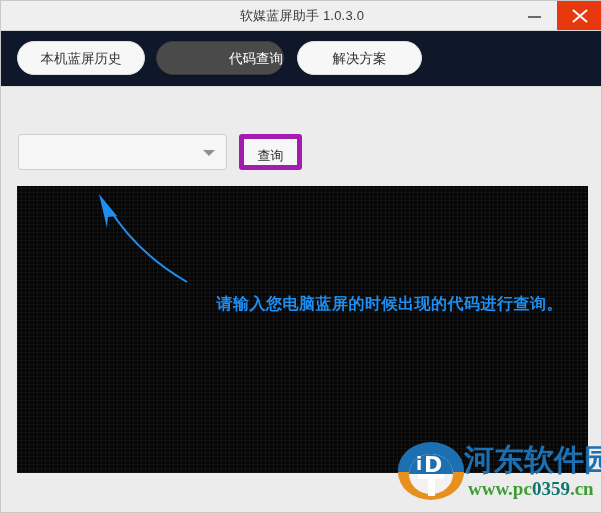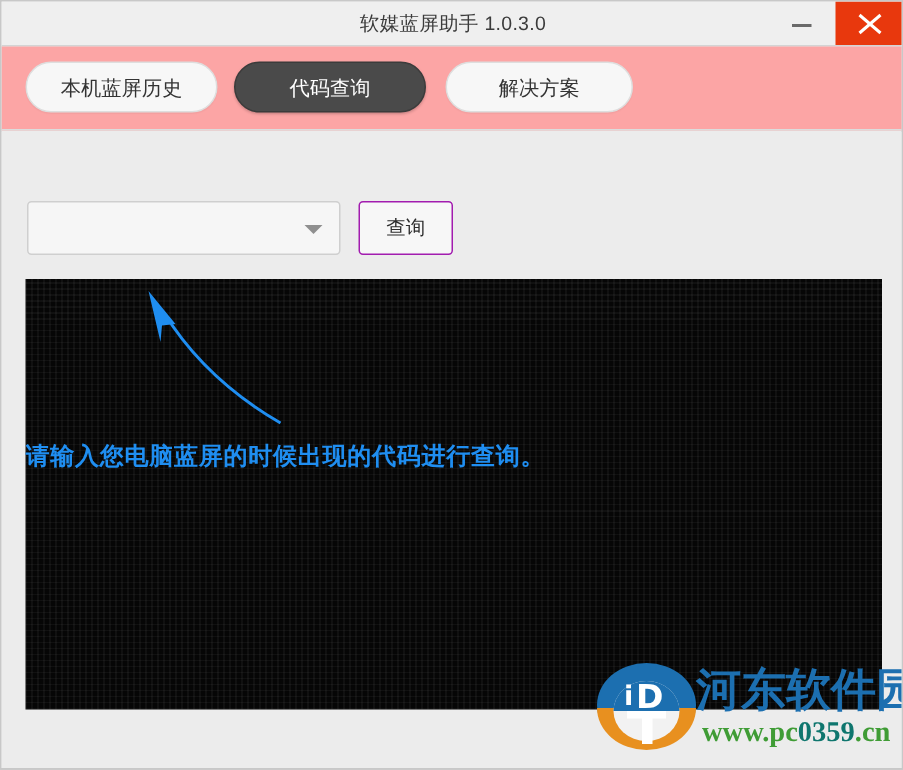--- a/index.html
+++ b/index.html
@@ -67,21 +67,21 @@
     background: #e8380d;
   }
   .btn-close svg { position:absolute; left: 14px; top: 7px; }
 
   
   .tabbar {
     position: absolute;
     left: 0; top: 30px;
     width: 602px;
     height: 56px;
-    background: #fca5a5;
+    background: #0f172a;
     border-bottom: 1px solid #dcdcdc;
     box-sizing: border-box;
   }
   .tab {
     position: absolute;
     top: 10px;
     height: 34px;
     line-height: 34px;
     text-align: center;
     font-size: 13.5px;
@@ -96,21 +96,21 @@
     color: #333333;
     box-shadow: 0 1px 1px rgba(0,0,0,0.04);
   }
   .tab.active {
     background: #4a4a4a;
     border: 1px solid #3b3b3b;
     color: #ffffff;
     box-shadow: 0 1px 2px rgba(0,0,0,0.22);
   }
   #tab0 { left: 16px;  width: 128px; }
-  #tab1 { left: 155px; width: 128px; }
+  #tab1 { left: 155px; width: 128px; text-align: right; }
   #tab2 { left: 296px; width: 125px; }
 
   
   .content {
     position: absolute;
     left: 0; top: 87px;
     width: 602px;
     height: 426px;
     background: #ececec;
   }
@@ -157,21 +157,21 @@
     width: 0; height: 0;
     border-left: 6px solid transparent;
     border-right: 6px solid transparent;
     border-top: 6px solid #8f8f8f;
   }
   .pbtn {
     position: absolute;
     top: 46px;
     height: 36px;
     background: #f7f7f7;
-    border: 1px solid #a21caf;
+    border: 5px solid #a21caf;
     border-radius: 3px;
     font-size: 13px;
     color: #2c2c2c;
     line-height: 34px;
     text-align: center;
     box-sizing: border-box;
     user-select: none;
     font-family: "Liberation Sans", sans-serif;
   }
   #btnQuery  { left: 238px; width: 63px; }
@@ -188,26 +188,27 @@
     background-image:
       repeating-linear-gradient(0deg, rgba(255,255,255,0.045) 0px, rgba(255,255,255,0.045) 1px, transparent 1px, transparent 4px),
       repeating-linear-gradient(90deg, rgba(255,255,255,0.045) 0px, rgba(255,255,255,0.045) 1px, transparent 1px, transparent 4px);
     overflow: hidden;
   }
   .panel-msg {
     position: absolute;
     left: 0;
     top: 108px;
     width: 518px;
-    text-align: left;
+    text-align: right;
     font-size: 16px;
     font-weight: bold;
     color: #1f8ef1;
     letter-spacing: 0.5px;
     user-select: none;
+    padding-left: 28px;
   }
   .arrow-svg {
     position: absolute;
     left: 60px;
     top: 0px;
     width: 140px;
     height: 110px;
   }
 
   

